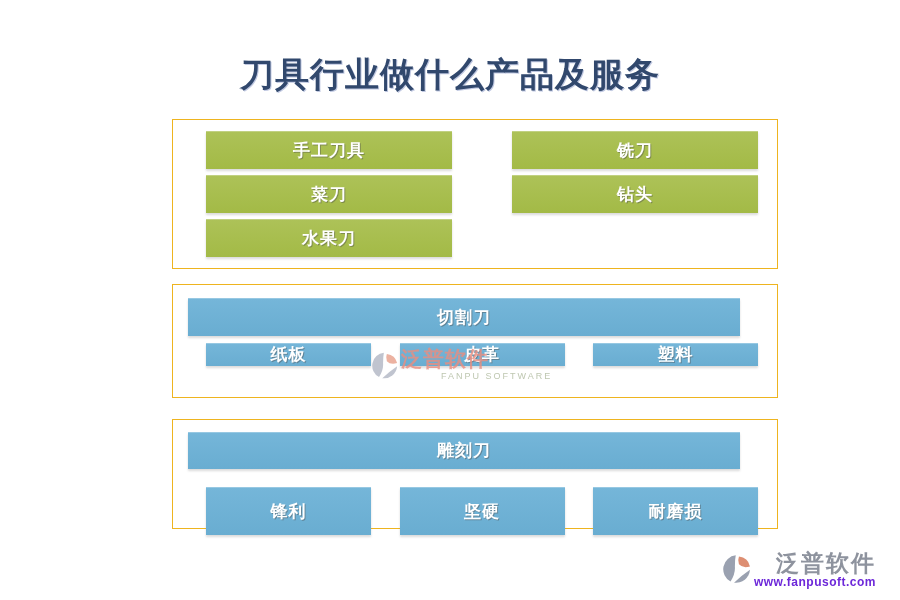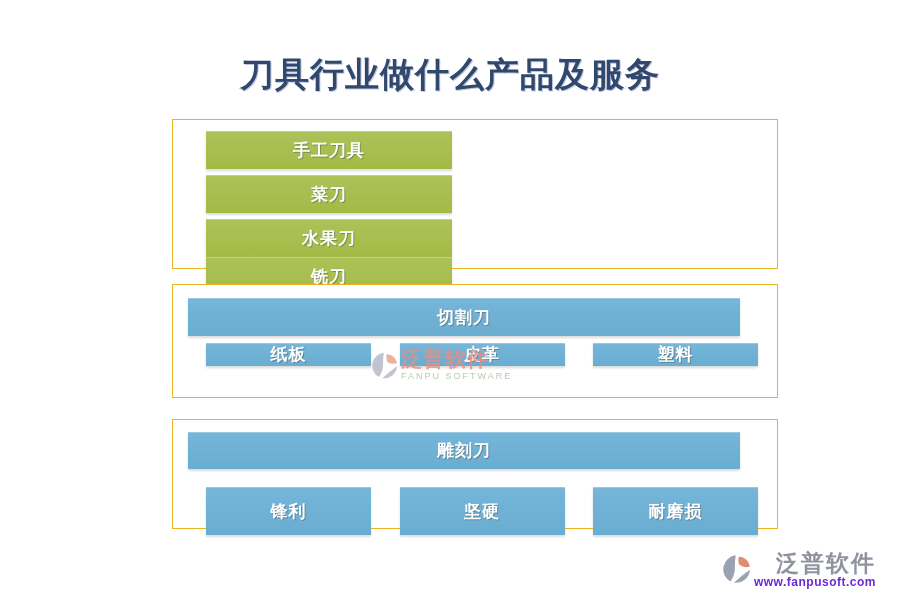--- a/index.html
+++ b/index.html
@@ -51,21 +51,20 @@
   .green { background: linear-gradient(180deg, #adc258 0%, #a3ba46 100%); }
   .blue  { background: linear-gradient(180deg, #75b6d9 0%, #69add1 100%); }
 
   
   .cols {
     position: absolute;
     left: 33px; top: 11px;
     width: 552px;
     display: flex;
     justify-content: space-between;
-    flex-direction: column;
   }
   .col {
     display: flex;
     flex-direction: column;
     gap: 6px;
     width: 246px;
   }
   .col .btn { height: 38px; }
 
   
@@ -104,20 +103,21 @@
     font-weight: bold;
     letter-spacing: 1px;
     color: rgba(232, 141, 128, 0.82);
     line-height: 24px;
   }
   .wm-sub {
     font-size: 9px;
     letter-spacing: 2px;
     color: rgba(186, 196, 172, 0.95);
     line-height: 11px;
+    margin-left: 40px;
   }
 
   
   .footer-logo {
     position: absolute;
     right: 24px; top: 551px;
     display: flex;
     align-items: flex-start;
   }
   .footer-logo .logo-mark { width: 29px; height: 32px; margin-top: 2px; }

